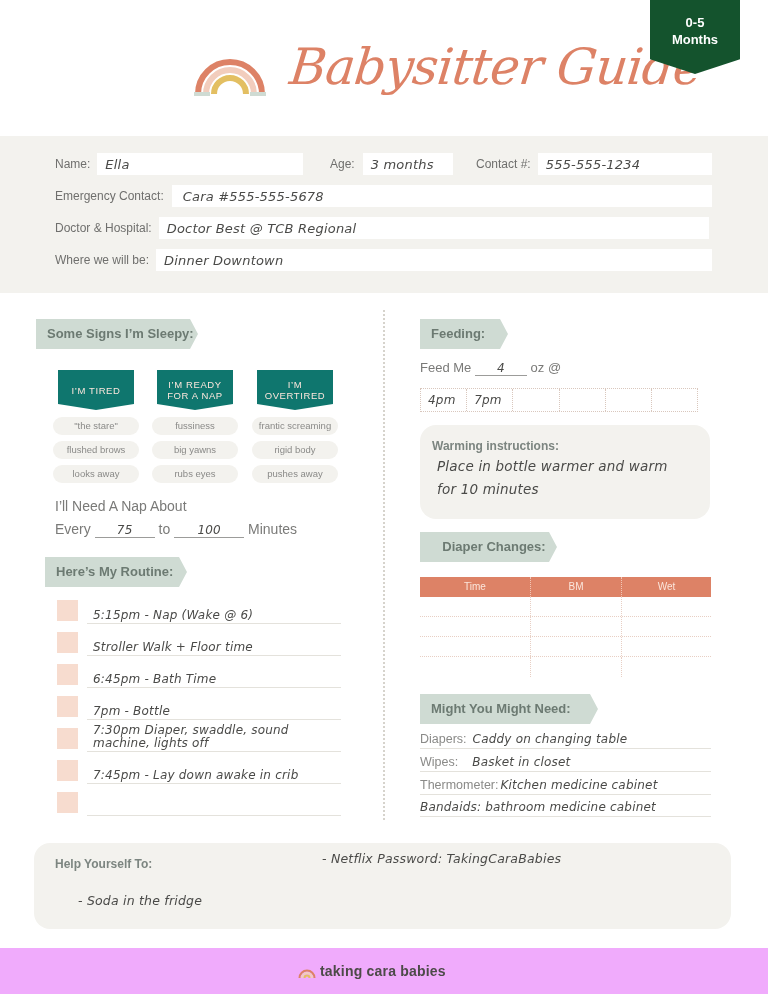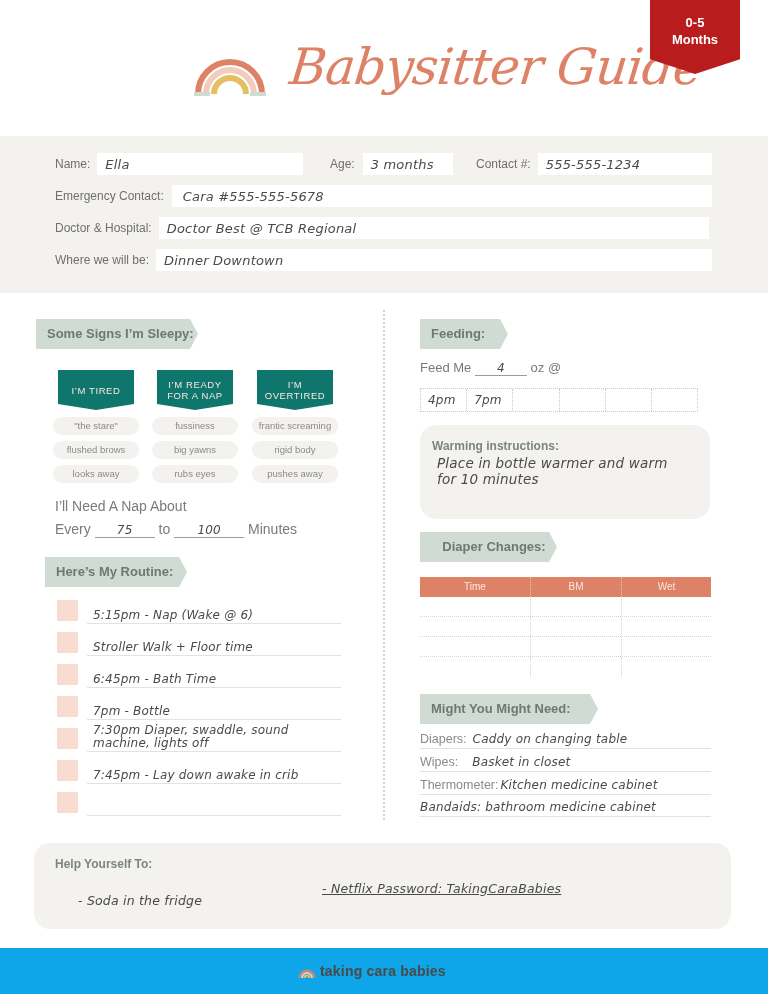--- a/index.html
+++ b/index.html
@@ -5,21 +5,21 @@
   * { box-sizing: border-box; margin: 0; padding: 0; }
   html, body { width: 768px; height: 994px; background: #ffffff; overflow: hidden; }
   body { position: relative; font-family: "Liberation Sans", sans-serif; color: #7a7a78; }
 
   .hand { font-family: "DejaVu Sans", sans-serif; font-style: italic; color: #4a4a48; font-weight: 300; letter-spacing: 0.2px; }
 
   
   .header { position: absolute; left: 0; top: 0; width: 768px; height: 136px; }
   .rainbow { position: absolute; left: 194px; top: 46px; width: 72px; height: 50px; }
   .title { position: absolute; left: 290px; top: 38px; font-family: "DejaVu Serif", serif; font-style: italic; font-size: 50px; color: #dd8266; letter-spacing: -1px; transform: skewX(-6deg); }
-  .age-badge { position: absolute; left: 650px; top: 0; width: 90px; height: 74px; background: #b91c1c; clip-path: polygon(0 0, 100% 0, 100% 80%, 50% 100%, 0 80%); color: #fff; text-align: center; font-weight: bold; font-size: 13px; line-height: 17px; padding-top: 14px; }
+  .age-badge { position: absolute; left: 650px; top: 0; width: 90px; height: 74px; background: #14532d; clip-path: polygon(0 0, 100% 0, 100% 80%, 50% 100%, 0 80%); color: #fff; text-align: center; font-weight: bold; font-size: 13px; line-height: 17px; padding-top: 14px; }
 
   
   .info-band { position: absolute; left: 0; top: 136px; width: 768px; height: 157px; background: #f3f2ee; }
   .info-row { position: absolute; display: flex; align-items: center; }
   .info-label { font-size: 12px; color: #6f6f6d; white-space: nowrap; }
   .info-field { background: #fff; height: 22px; display: flex; align-items: center; padding-left: 8px; font-size: 13px; }
 
   
   .divider { position: absolute; left: 383px; top: 310px; width: 0; height: 510px; border-left: 2px dotted #d6d3cc; }
 
@@ -41,21 +41,21 @@
   .routine-text { position: absolute; left: 36px; bottom: 8px; font-size: 12px; line-height: 13px; }
 
   
   .feed-label { position: absolute; left: 420px; top: 360px; font-size: 13px; color: #7a7a78; }
   .feed-grid { position: absolute; left: 420px; top: 388px; width: 278px; height: 24px; display: flex; border: 1px dotted #d9c7bd; }
   .feed-cell { flex: 1; border-right: 1px dotted #d9c7bd; font-size: 12px; display: flex; align-items: center; padding-left: 7px; }
   .feed-cell:last-child { border-right: none; }
 
   .warm-box { position: absolute; left: 420px; top: 425px; width: 290px; height: 94px; background: #f3f2ee; border-radius: 16px; padding: 14px 12px; }
   .warm-title { font-size: 12px; font-weight: bold; color: #7c8580; }
-  .warm-text { font-size: 13.5px; line-height: 16px; margin-top: 2px; padding-left: 5px; }
+  .warm-text { font-size: 13.5px; line-height: 23px; margin-top: 2px; padding-left: 5px; }
 
   
   .dtable { position: absolute; left: 420px; top: 577px; width: 291px; }
   .dhead { display: flex; height: 20px; background: #dd8266; }
   .dhead div { color: #fbe6dc; font-size: 10px; text-align: center; line-height: 20px; }
   .dhead div + div { border-left: 1px dotted #f3c6b6; }
   .drow { display: flex; height: 20px; border-bottom: 1px dotted #e8cfc4; }
   .drow div + div { border-left: 1px dotted #e8cfc4; }
   .c1 { width: 110px; } .c2 { width: 91px; } .c3 { width: 90px; }
 
@@ -63,21 +63,21 @@
   .thing { position: absolute; left: 420px; width: 291px; height: 20px; border-bottom: 1px solid #e4e2dc; display: flex; align-items: flex-end; padding-bottom: 2px; }
   .thing-label { font-size: 12.5px; color: #8a8a88; margin-right: 6px; white-space: nowrap; }
   .thing-value { font-size: 12px; }
 
   
   .help-box { position: absolute; left: 34px; top: 843px; width: 697px; height: 86px; background: #f3f2ee; border-radius: 16px; }
   .help-title { position: absolute; left: 21px; top: 14px; font-size: 12px; font-weight: bold; color: #7c8580; }
   .help-item { position: absolute; font-size: 12.5px; }
 
   
-  .footer { position: absolute; left: 0; top: 948px; width: 768px; height: 46px; background: #0ea5e9; }
+  .footer { position: absolute; left: 0; top: 948px; width: 768px; height: 46px; background: #f0abfc; }
   .footer-logo { position: absolute; left: 298px; top: 15px; display: flex; align-items: center; }
   .footer-text { font-size: 14px; font-weight: bold; color: #4c4a48; margin-left: 4px; letter-spacing: 0.2px; }
 </style>
 </head>
 <body>
 
 <div class="header">
   <svg class="rainbow" viewBox="0 0 72 50">
     <path d="M4 48 A32 32 0 0 1 68 48" fill="none" stroke="#dd8266" stroke-width="6"></path>
     <path d="M12 48 A24 24 0 0 1 60 48" fill="none" stroke="#f2cdbd" stroke-width="6"></path>
@@ -251,21 +251,21 @@
   <span class="thing-label" style="margin-right:2px;">Thermometer:</span>
   <span class="thing-value hand">Kitchen medicine cabinet</span>
 </div>
 <div class="thing" style="top:797px;">
   <span class="thing-value hand">Bandaids: bathroom medicine cabinet</span>
 </div>
 
 <div class="help-box">
   <div class="help-title">Help Yourself To:</div>
   <div class="help-item hand" style="left:44px; top:50px;">- Soda in the fridge</div>
-  <div class="help-item hand" style="left:288px; top:38px;text-decoration:underline;">- Netflix Password: TakingCaraBabies</div>
+  <div class="help-item hand" style="left:288px; top:8px;">- Netflix Password: TakingCaraBabies</div>
 </div>
 
 <div class="footer">
   <div class="footer-logo">
     <svg width="18" height="13" viewBox="0 0 18 13">
       <path d="M1.5 13 A7.5 7.5 0 0 1 16.5 13" fill="none" stroke="#dd8266" stroke-width="2"></path>
       <path d="M4 13 A5 5 0 0 1 14 13" fill="none" stroke="#f2cdbd" stroke-width="2"></path>
       <path d="M6.5 13 A2.5 2.5 0 0 1 11.5 13" fill="none" stroke="#e3bf62" stroke-width="2"></path>
     </svg>
     <span class="footer-text">taking cara babies</span>

